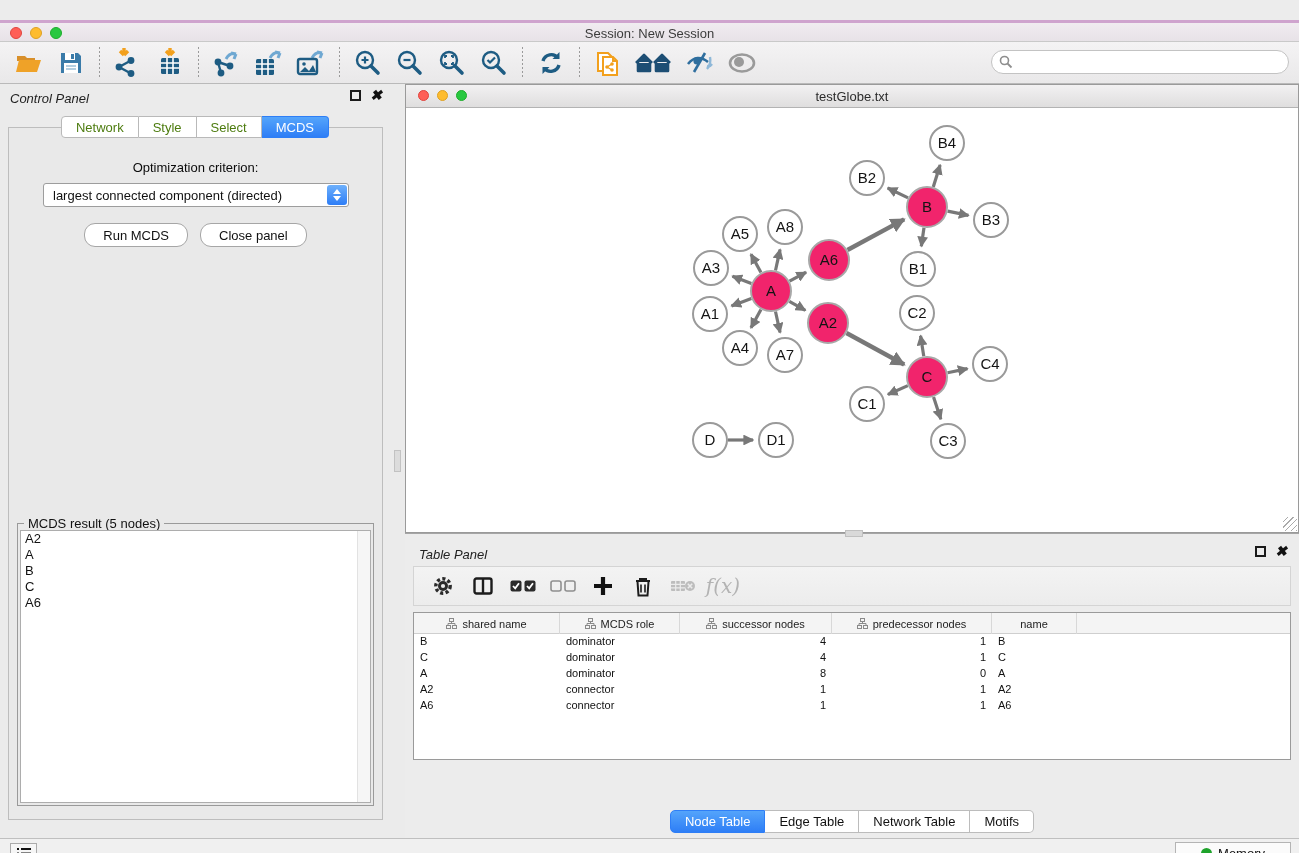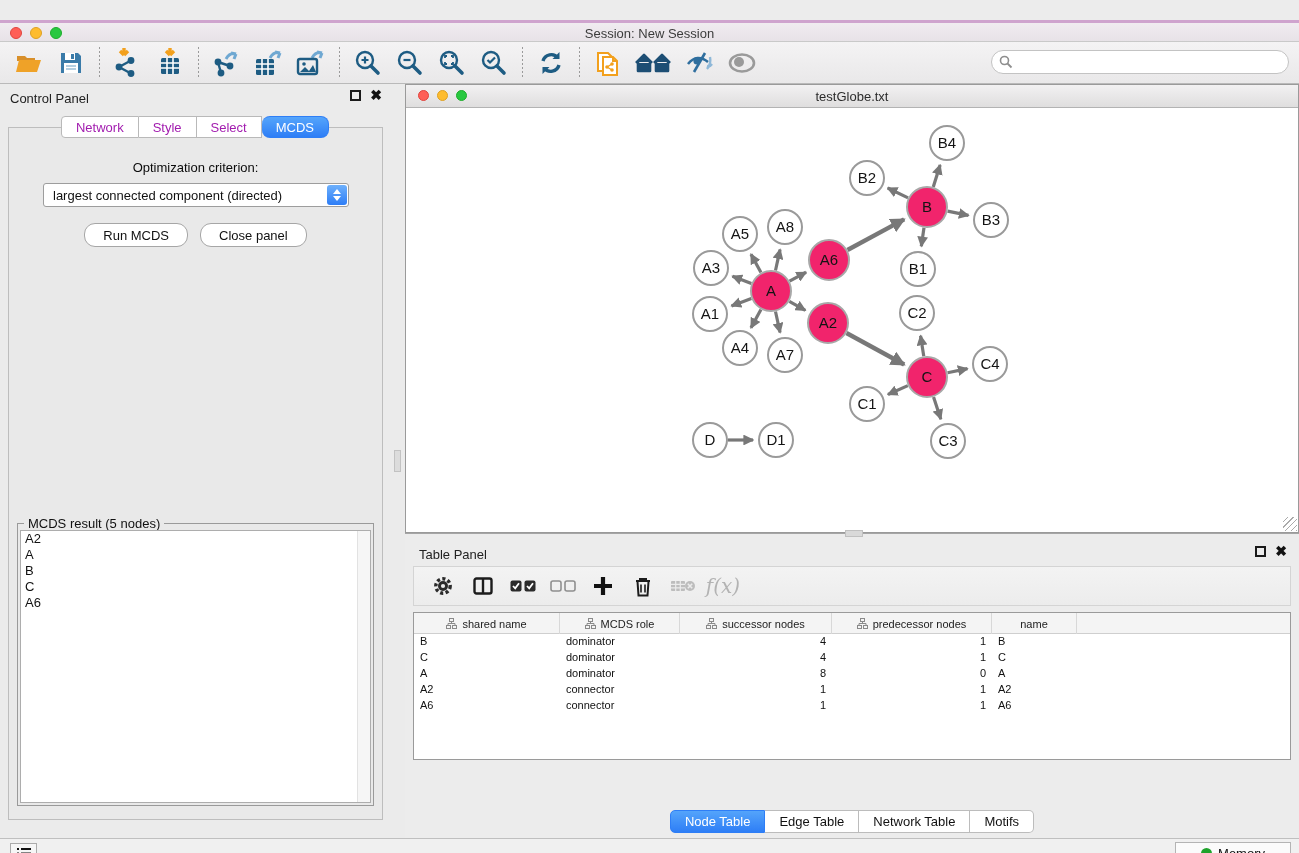--- a/index.html
+++ b/index.html
@@ -18,31 +18,31 @@
   .toolbar { position:absolute; left:0; top:22px; width:1299px; height:42px;
     background:linear-gradient(#f4f3f4,#e9e8e9); border-bottom:1px solid #b9b9b9; display:flex; align-items:center; padding:0 8px; }
   .tb-btn { width:36px; height:34px; display:flex; align-items:center; justify-content:center; margin:0 3px; cursor:default; }
   .tb-sep { width:1px; height:32px; margin:0 7px; background-image:linear-gradient(#9a9a9a 40%, transparent 40%); background-size:1px 4px; }
   .search-wrap { position:absolute; right:10px; top:8px; width:298px; height:24px; }
   .search-wrap input { width:100%; height:100%; border:1px solid #c3c3c3; border-radius:12px; padding:0 8px 0 26px; font-size:12px; background:#fff; outline:none; color:#333; }
   .search-glass { position:absolute; left:8px; top:5px; }
 
   
   .control-panel { position:absolute; left:0; top:64px; width:390px; height:754px; background:#ebebeb; }
-  .panel-head { position:absolute; left:0; top:0; width:100%; height:28px; }
+  .panel-head { position:absolute; left:0; top:0; width:100%; height:28px;font-style:italic; }
   .panel-head .ph-title { position:absolute; left:10px; top:7px; font-size:13px; color:#222; }
   .ph-icons { position:absolute; right:8px; top:6px; display:flex; gap:9px; align-items:center; }
   .float-box { width:11px; height:11px; border:2px solid #1a1a1a; display:inline-block; }
   .close-x { font-size:14px; font-weight:bold; color:#111; line-height:11px; }
 
   .cp-tabs { position:absolute; left:0; top:32px; width:100%; display:flex; justify-content:center; z-index:3; }
-  .tab { height:22px; padding:0 14px; background:#fff; border:1px solid #b9b9b9; border-left:none; font-size:13px; color:#a21caf; display:flex; align-items:center; }
+  .tab { height:22px; padding:0 14px; background:#fff; border:1px solid #b9b9b9; border-left:none; font-size:13px; color:#4d7c0f; display:flex; align-items:center; }
   .tab:first-child { border-left:1px solid #b9b9b9; border-radius:4px 0 0 4px; }
   .tab:last-child { border-radius:0 4px 4px 0; }
-  .tab.active { background:linear-gradient(#55a5fb,#2e7ef6); border-color:#2e7ef6; color:#fff;border-radius:8px; }
+  .tab.active { background:linear-gradient(#55a5fb,#2e7ef6); border-color:#2e7ef6; color:#fff; }
 
   .cp-body { position:absolute; left:8px; top:43px; width:375px; height:693px; background:#e9e9e9; border:1px solid #bdbdbd; }
   .opt-label { position:absolute; left:0; width:100%; top:32px; text-align:center; font-size:13px; color:#0b0b0b; }
   .opt-select { position:absolute; left:34px; top:55px; width:306px; height:24px; background:#fff; border:1px solid #9d9d9d; border-radius:3px; font-size:13px; color:#111; display:flex; align-items:center; padding-left:9px; }
   .opt-stepper { position:absolute; right:1px; top:1px; width:20px; height:20px; border-radius:3px; background:linear-gradient(#6db0fc,#2d7df6); display:flex; flex-direction:column; align-items:center; justify-content:center; gap:2px; }
   .chev-up { width:0;height:0;border-left:4px solid transparent;border-right:4px solid transparent;border-bottom:5px solid #fff; }
   .chev-dn { width:0;height:0;border-left:4px solid transparent;border-right:4px solid transparent;border-top:5px solid #fff; }
   .cp-buttons { position:absolute; left:0; top:95px; width:100%; display:flex; justify-content:center; gap:12px; }
   .mac-btn { height:24px; padding:0 18px; background:#fff; border:1px solid #a6a6a6; border-radius:11px; font-size:13px; color:#111; display:flex; align-items:center; }
 

